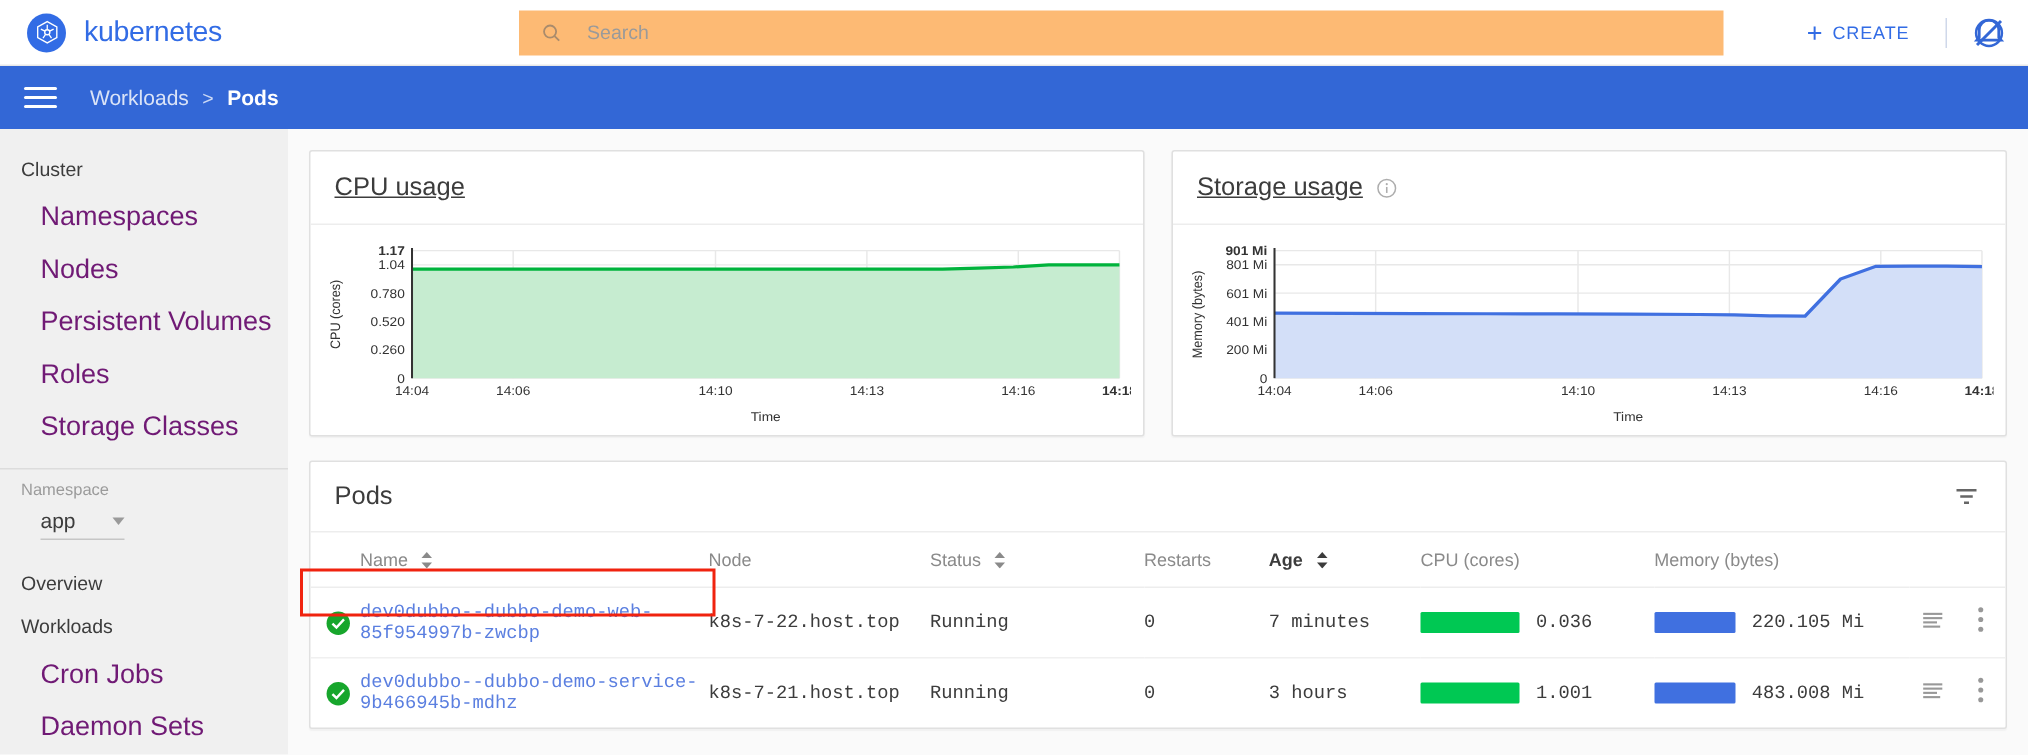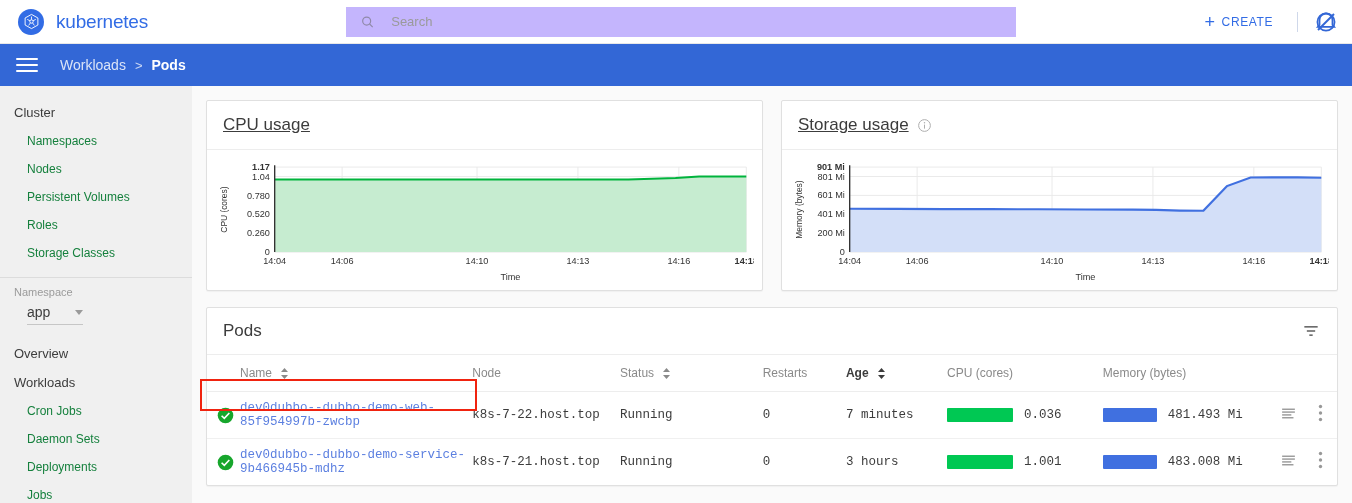--- a/index.html
+++ b/index.html
@@ -23,22 +23,22 @@
     width: 26px; height: 26px; border-radius: 50%;
     background: #326ce5; position: relative;
     display: flex; align-items: center; justify-content: center;
   }
   .k8s-logo svg { display: block; }
   .brand-name {
     margin-left: 12px; font-size: 19px; font-weight: normal;
     color: #326ce5; letter-spacing: -0.2px;
   }
   .searchwrap {
-    flex: 0 0 auto; width: 670px; height: 30px;
-    background: #c4b5fd; display: flex; align-items: center;
+    flex: 0 0 auto; width: 803px; height: 30px;
+    background: #fdba74; display: flex; align-items: center;
     padding: 0 14px; margin-left: 16px;
   }
   .searchwrap .sicon { width: 16px; height: 16px; opacity: .55; }
   .search-input {
     border: 0; outline: 0; background: transparent;
     font-size: 13px; color: #444; margin-left: 16px;
     width: 100%; font-family: "Liberation Sans", sans-serif;
   }
   .search-input::placeholder { color: #9a9a9a; }
   .topbar-right {
@@ -75,21 +75,21 @@
 
   
   .sidebar {
     width: 192px; background: #f0f0f0; flex: 0 0 192px;
     padding-top: 12px; font-size: 13px; overflow: hidden;
   }
   .nav-group-title {
     color: #3c3c3c; padding: 7px 0 7px 14px; font-size: 13px;
   }
   .nav-item {
-    color: #15803d; padding: 7px 0 7px 27px; font-size: 12px;
+    color: #701a75; padding: 7px 0 7px 27px; font-size: 18px;
     cursor: pointer;
   }
   .nav-divider { height: 1px; background: #dcdcdc; margin: 10px 0 8px 0; }
   .ns-label { font-size: 11px; color: #9b9b9b; padding: 0 0 6px 14px; }
   .ns-select {
     margin: 0 0 0 27px; width: 56px; display: flex; align-items: center;
     justify-content: space-between; border-bottom: 1px solid #c6c6c6;
     padding-bottom: 4px; cursor: pointer;
   }
   .ns-value { font-size: 14px; color: #3c3c3c; }
@@ -398,21 +398,21 @@
             <td class="c-age">7 minutes</td>
             <td class="c-cpu">
               <div class="metric">
                 <div class="bar cpu" style="width:66px"></div>
                 <span class="metric-val">0.036</span>
               </div>
             </td>
             <td class="c-mem">
               <div class="metric">
                 <div class="bar mem" style="width:54px"></div>
-                <span class="metric-val">481.493 Mi</span>
+                <span class="metric-val">220.105 Mi</span>
               </div>
             </td>
             <td class="c-act1">
               <svg class="row-icon" width="17" height="17" viewBox="0 0 24 24">
                 <line x1="3" y1="6" x2="21" y2="6" stroke="#555" stroke-width="2"></line>
                 <line x1="3" y1="10" x2="21" y2="10" stroke="#555" stroke-width="2"></line>
                 <line x1="3" y1="14" x2="16" y2="14" stroke="#555" stroke-width="2"></line>
                 <line x1="3" y1="18" x2="19" y2="18" stroke="#555" stroke-width="2"></line>
               </svg>
             </td>

